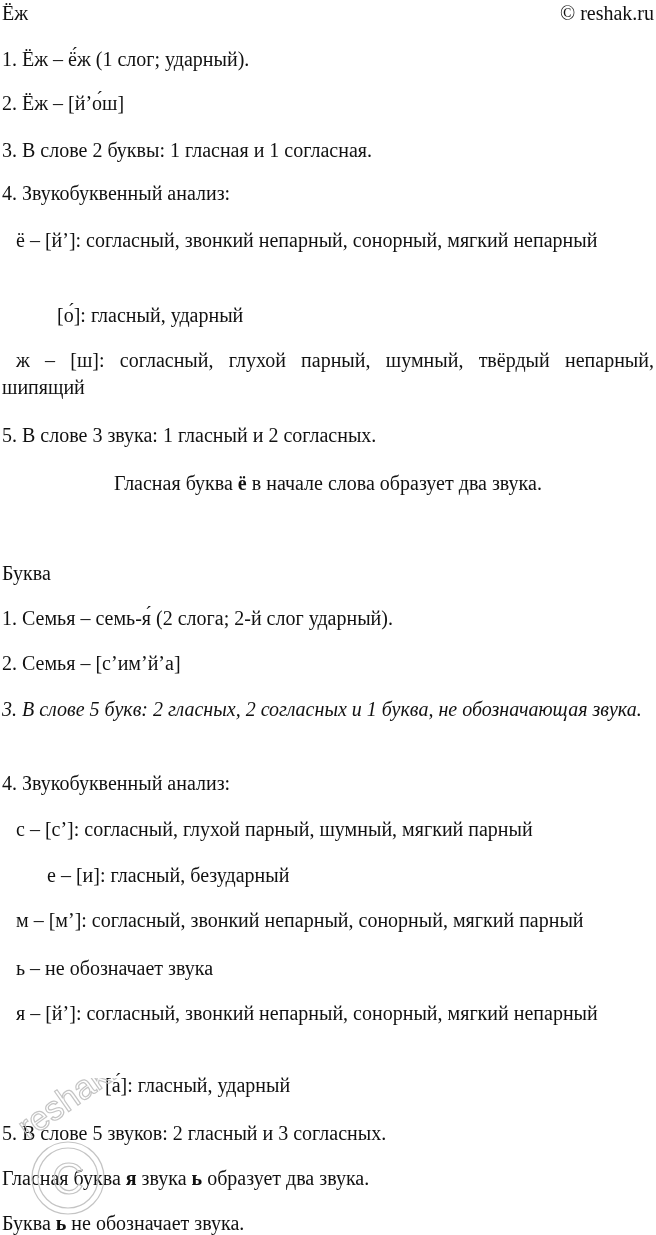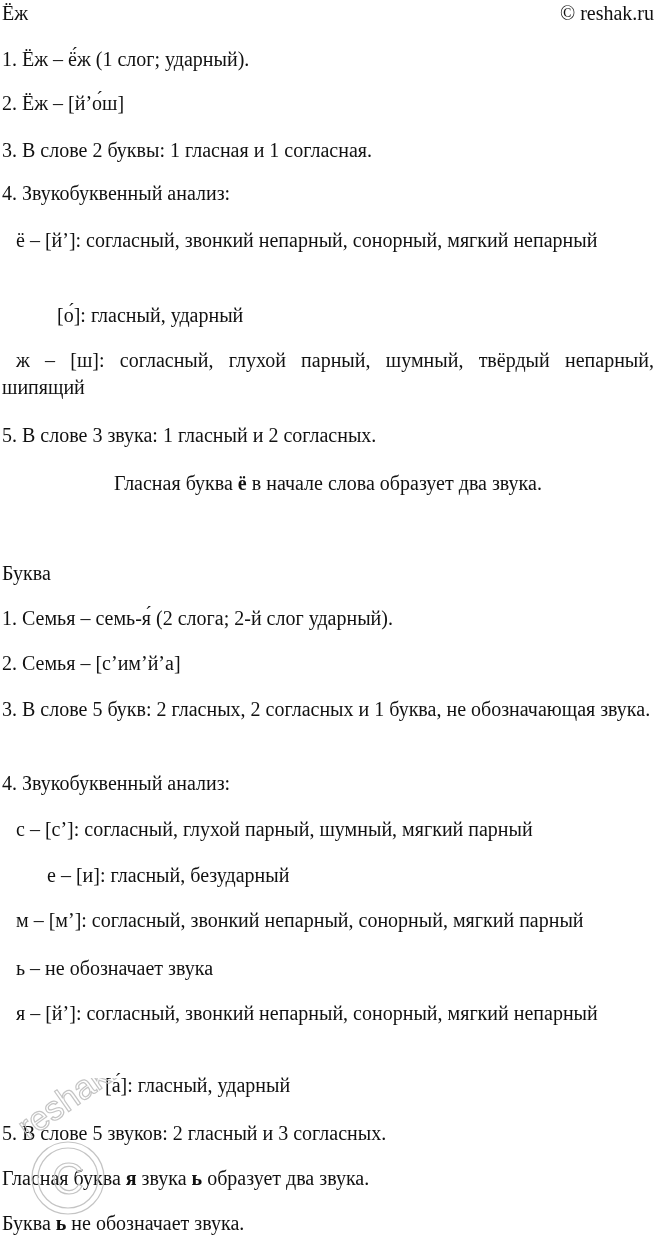--- a/index.html
+++ b/index.html
@@ -28,21 +28,21 @@
   <div class="line" style="top:180px;">4. Звукобуквенный анализ:</div>
   <div class="line just" style="top:227px; text-indent:14px;">ё – [й’]: согласный, звонкий непарный, сонорный, мягкий непарный</div>
   <div class="line" style="top:302px; left:57px;">[о́]: гласный, ударный</div>
   <div class="line just" style="top:347px; text-indent:14px;">ж – [ш]: согласный, глухой парный, шумный, твёрдый непарный, шипящий</div>
   <div class="line" style="top:422px;">5. В слове 3 звука: 1 гласный и 2 согласных.</div>
   <div class="line" style="top:470px;text-align:center;"><span>Гласная буква </span><b>ё</b><span> в начале слова образует два звука.</span></div>
 
   <div class="line" style="top:560px;">Буква</div>
   <div class="line" style="top:605px;">1. Семья – семь-я́ (2 слога; 2-й слог ударный).</div>
   <div class="line" style="top:650px;">2. Семья – [с’им’й’а]</div>
-  <div class="line just" style="top:696px;">3. В слове 5 букв: 2 гласных, 2 согласных и 1 буква, не обозначающая звука.</div>
+  <div class="line just" style="top:696px;font-style:italic;">3. В слове 5 букв: 2 гласных, 2 согласных и 1 буква, не обозначающая звука.</div>
   <div class="line" style="top:770px;">4. Звукобуквенный анализ:</div>
   <div class="line" style="top:816px; left:16px;">с – [с’]: согласный, глухой парный, шумный, мягкий парный</div>
   <div class="line" style="top:862px; left:16px;margin-left:31px;">е – [и]: гласный, безударный</div>
   <div class="line" style="top:907px; left:16px;">м – [м’]: согласный, звонкий непарный, сонорный, мягкий парный</div>
   <div class="line" style="top:955px; left:16px;">ь – не обозначает звука</div>
   <div class="line just" style="top:1000px; text-indent:14px;">я – [й’]: согласный, звонкий непарный, сонорный, мягкий непарный</div>
   <div class="line" style="top:1072px; left:57px;margin-left:48px;">[а́]: гласный, ударный</div>
   <div class="line" style="top:1120px;">5. В слове 5 звуков: 2 гласный и 3 согласных.</div>
   <div class="line" style="top:1165px;"><span>Гласная буква </span><b>я</b><span> звука </span><b>ь</b><span> образует два звука.</span></div>
   <div class="line" style="top:1210px;"><span>Буква </span><b>ь</b><span> не обозначает звука.</span></div>

